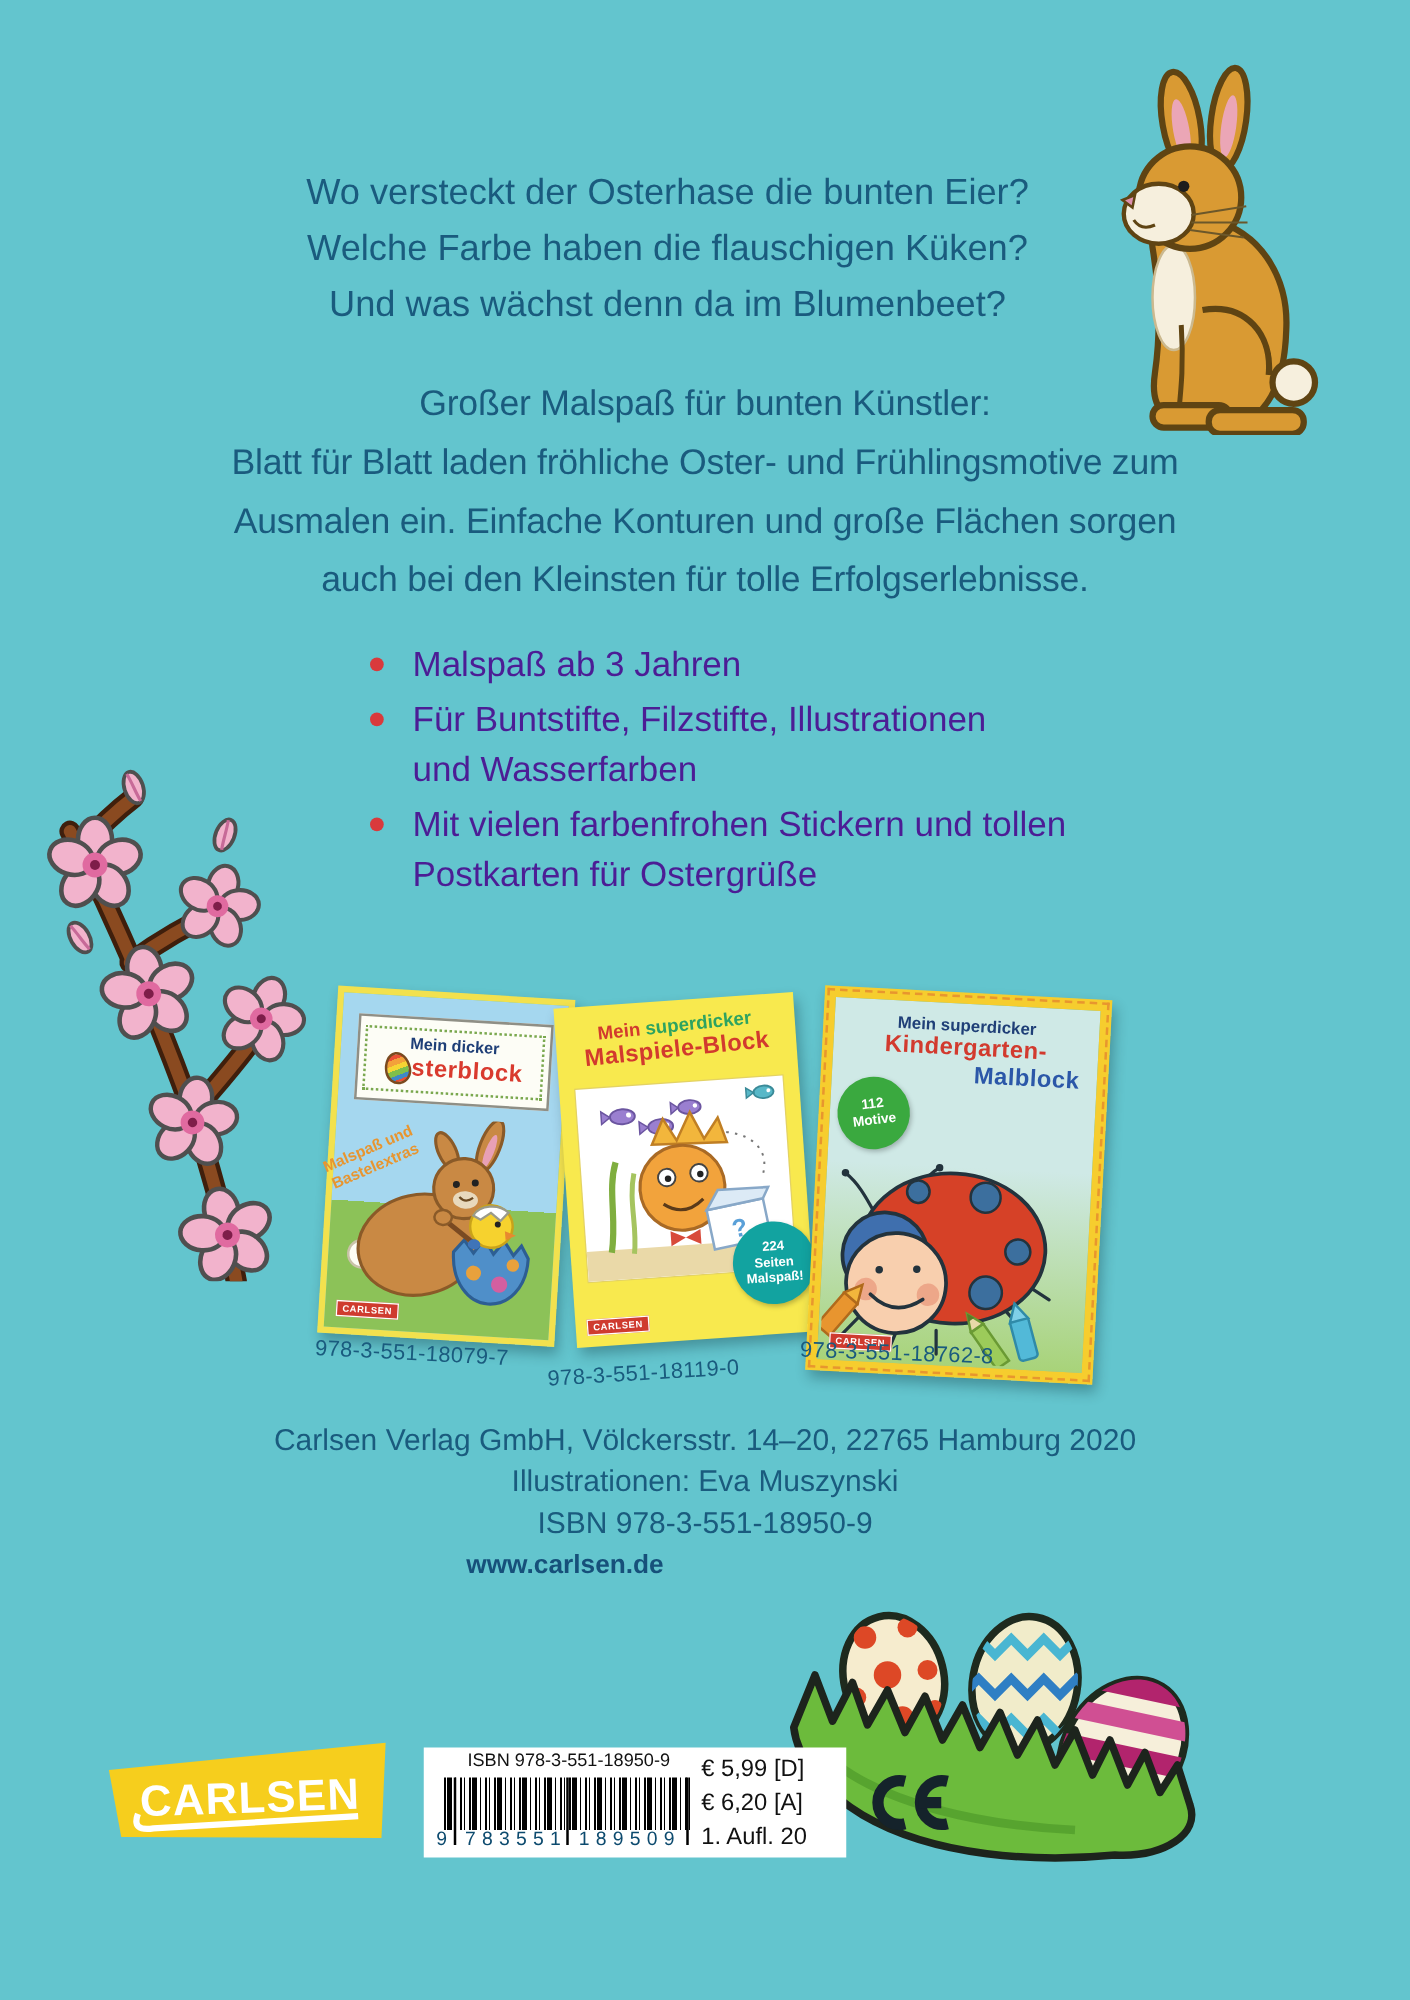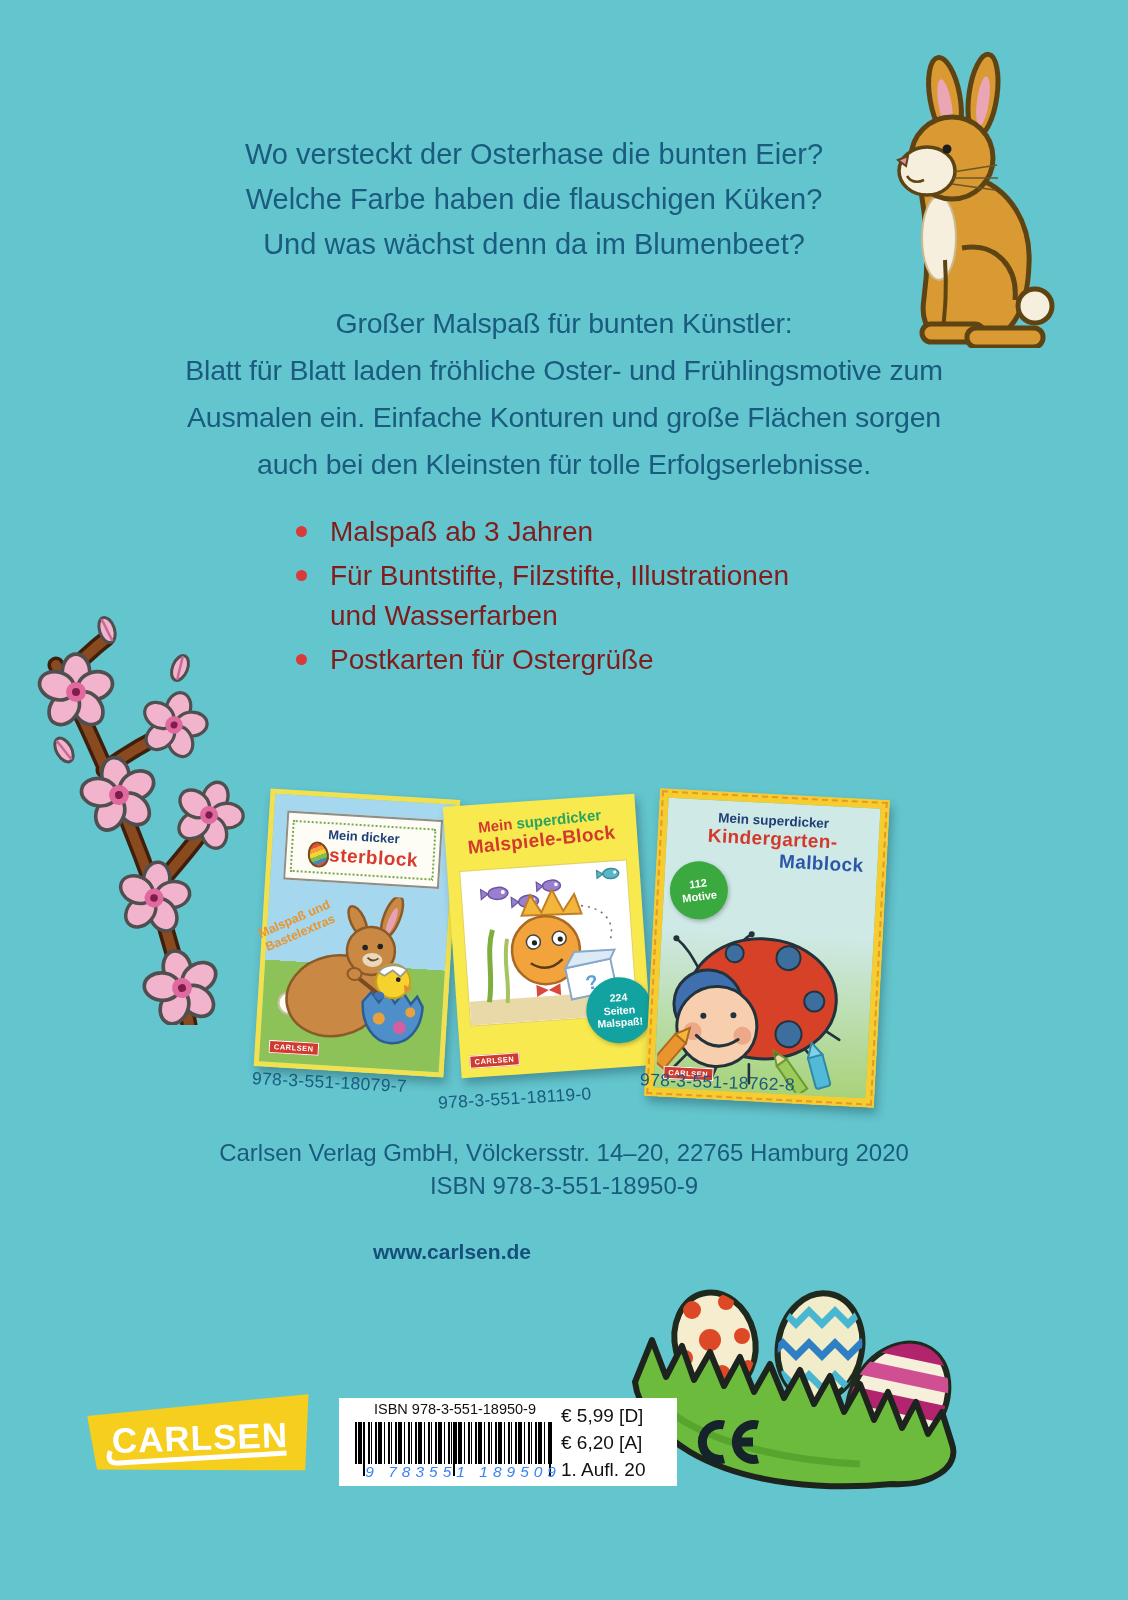--- a/index.html
+++ b/index.html
@@ -6,21 +6,21 @@
   body{font-family:"Liberation Sans",sans-serif;}
   .page{position:relative;width:1128px;height:1600px;background:#63c5ce;overflow:hidden;}
 
   
   .intro{position:absolute;left:104px;top:132px;width:860px;text-align:center;
          color:#1a5b7e;font-size:29px;line-height:45px;font-weight:500;}
   
   .descr{position:absolute;left:84px;top:300px;width:960px;text-align:center;
          color:#1a5b7e;font-size:28.5px;line-height:47px;font-weight:500;letter-spacing:-.2px;}
   
-  .features{position:absolute;left:296px;top:512px;width:640px;color:#7f1d1d;
+  .features{position:absolute;left:296px;top:512px;width:640px;color:#4c1d95;
             font-size:28px;line-height:40px;font-weight:500;}
   .feature{position:relative;padding-left:34px;margin-bottom:4px;}
   .feature .dot{position:absolute;left:0;top:14px;width:11px;height:11px;border-radius:50%;background:#d93a3c;}
   .feature span.l{display:block;}
 
   
   .cover{position:absolute;box-shadow:3px 6px 10px rgba(0,30,40,.30);}
   .cover1{left:262px;top:794px;width:180px;height:268px;transform:rotate(3.5deg);
           border:5px solid #f2e14e;
           background:linear-gradient(180deg,#a5d7ef 0 62%,#8cc258 62% 100%);}
@@ -74,21 +74,21 @@
            font-size:21px;font-weight:bold;}
 
   
   .carlsen-logo{position:absolute;left:88px;top:1396px;transform:rotate(-2deg);}
   .pricebox{position:absolute;left:339px;top:1398px;width:338px;height:88px;background:#fff;}
   .pb-left{position:absolute;left:10px;top:3px;width:212px;height:82px;}
   .pb-isbn{font-size:14.5px;color:#111;text-align:center;white-space:nowrap;}
   .pb-bars{position:absolute;left:6px;top:21px;width:200px;height:42px;
     background:repeating-linear-gradient(90deg,#000 0 2px,#fff 2px 3px,#000 3px 7px,#fff 7px 9px,#000 9px 10px,#fff 10px 13px,#000 13px 15px,#fff 15px 16px,#000 16px 17px,#fff 17px 20px);}
   .pb-guard{position:absolute;top:21px;width:2px;height:54px;background:#000;}
-  .pb-digits{position:absolute;left:0;top:62px;width:212px;text-align:right;font-size:15.5px;color:#3b82f6;letter-spacing:5px;white-space:nowrap;font-style:italic;}
+  .pb-digits{position:absolute;left:0;top:62px;width:212px;text-align:left;font-size:15.5px;color:#0c4a6e;letter-spacing:5px;white-space:nowrap;}
   .pb-right{position:absolute;right:6px;top:4px;width:110px;font-size:19px;color:#111;line-height:27px;white-space:nowrap;}
   .ce-mark{position:absolute;left:697px;top:1419px;}
 
   svg text{font-family:"Liberation Sans",sans-serif;}
 </style>
 </head>
 <body>
 
 <div class="page">
 
@@ -136,20 +136,21 @@
       <span class="dot"></span>
       <span class="l">Malspaß ab 3 Jahren</span>
     </div>
     <div class="feature">
       <span class="dot"></span>
       <span class="l">Für Buntstifte, Filzstifte, Illustrationen</span>
       <span class="l">und Wasserfarben</span>
     </div>
     <div class="feature">
       <span class="dot"></span>
+      <span class="l">Mit vielen farbenfrohen Stickern und tollen</span>
       <span class="l">Postkarten für Ostergrüße</span>
     </div>
   </div>
 
   <svg style="position:absolute;left:4px;top:600px;" width="255" height="425" viewBox="0 0 255 425">
     <defs>
       <g id="bloom">
         <g fill="#f2b3cc" stroke="#4f4f4f" stroke-width="3.5">
           <ellipse cx="0" cy="-19" rx="13" ry="17"></ellipse>
           <ellipse cx="0" cy="-19" rx="13" ry="17" transform="rotate(72)"></ellipse>
@@ -340,20 +341,21 @@
     </svg>
     <div class="mini-logo">CARLSEN</div>
   </div>
 
   <div class="isbn-cap isbn1">978-3-551-18079-7</div>
   <div class="isbn-cap isbn2">978-3-551-18119-0</div>
   <div class="isbn-cap isbn3">978-3-551-18762-8</div>
 
   <div class="imprint">
     <div>Carlsen Verlag GmbH, Völckersstr. 14–20, 22765 Hamburg 2020</div>
+    <div>Illustrationen: Eva Muszynski</div>
     <div>ISBN 978-3-551-18950-9</div>
   </div>
   <div class="website">www.carlsen.de</div>
 
   <svg style="position:absolute;left:630px;top:1262px;" width="350" height="230" viewBox="0 0 350 230">
     <defs>
       <clipPath id="eggc1">
           <ellipse cx="85" cy="80" rx="40" ry="50" transform="rotate(-14 85 80)"></ellipse>
         </clipPath>
       <clipPath id="eggc2">

